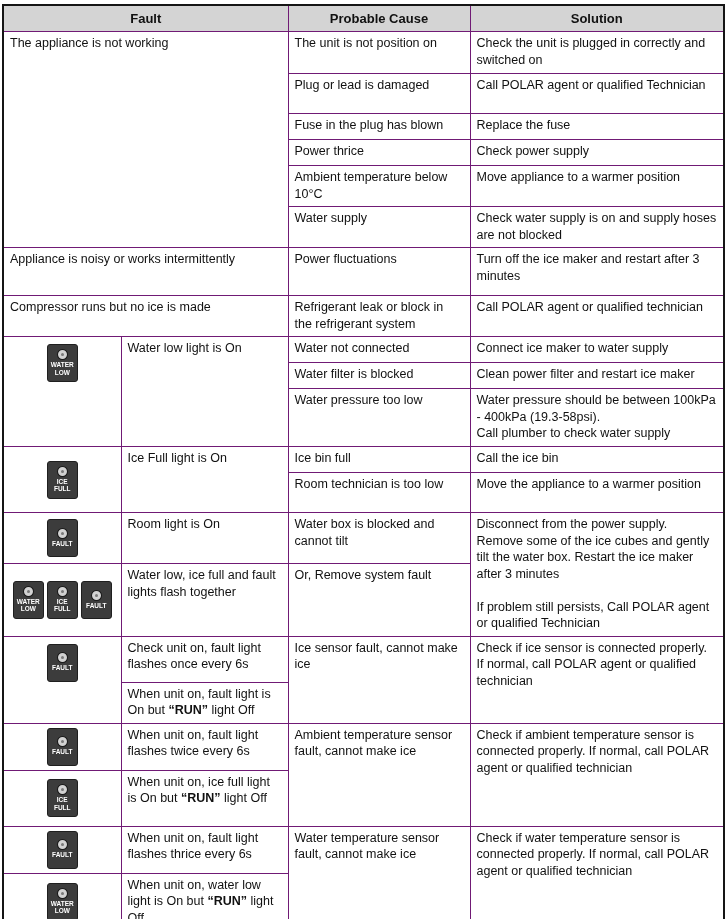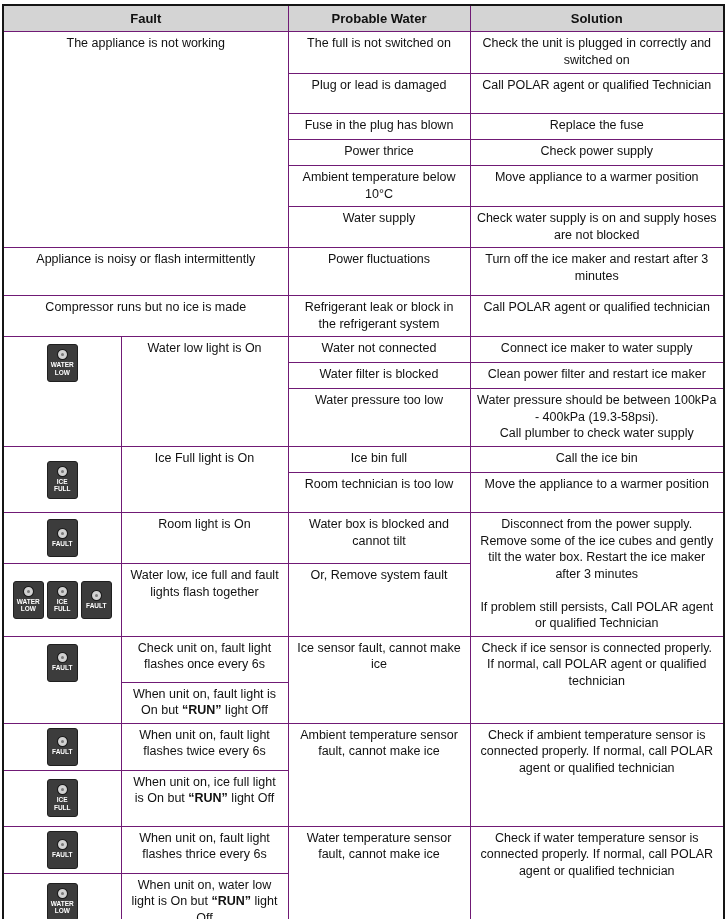--- a/index.html
+++ b/index.html
@@ -8,21 +8,21 @@
   .page { position:relative; padding:4px 2px; }
   .watermark {
     position:absolute; z-index:-1; top:630px; left:180px;
     font-size:150px; font-weight:bold; letter-spacing:6px;
     color:#8f8f8f; opacity:0.13; transform:rotate(-33deg);
     transform-origin:left center; pointer-events:none; white-space:nowrap;
   }
   table.ts { border-collapse:collapse; table-layout:fixed; width:721px; border:2px solid #151515; position:relative; }
   .ts th, .ts td { border:1px solid #701a75; padding:3px 6px 4px; vertical-align:top; font-size:12.5px; line-height:1.32; overflow:hidden; }
   .ts th { background:#d4d4d4; text-align:center; font-weight:bold; font-size:13px; padding:4px; height:24px; vertical-align:middle; }
-  td.t { white-space:pre-line;text-align:center; }
+  td.t { white-space:pre-line; }
   td.icon-cell { vertical-align:middle; padding:4px 2px; }
   td.va-top { vertical-align:top; padding-top:7px; }
   .ind-row { display:flex; gap:3px; justify-content:center; align-items:center; }
   .ind { display:flex; flex-direction:column; align-items:center; justify-content:center; gap:2px;
          width:31px; height:38px; background:#3c3c3c; border-radius:3px; border:1px solid #1f1f1f; }
   .lamp { width:9px; height:9px; border-radius:50%; background:#7a7a7a; border:3px solid #d2d2d2; box-shadow:0 0 0 1px #1a1a1a; }
   .ind-label { color:#fff; font-size:6.5px; font-weight:bold; line-height:1.15; text-align:center; white-space:pre-line; }
   .h26{height:26px}.h40{height:40px}.h42{height:42px}.h46{height:46px}.h48{height:48px}.h56{height:56px}.h58{height:58px}.h68{height:68px}
   b { font-weight:bold; }
 </style>
@@ -35,29 +35,29 @@
   <table class="ts">
     <colgroup>
       <col style="width:118px">
         <col style="width:167px">
         <col style="width:182px">
         <col style="width:254px">
     </colgroup>
     <thead>
       <tr>
         <th colspan="2">Fault</th>
-        <th>Probable Water</th>
+        <th>Probable Cause</th>
         <th>Solution</th>
       </tr>
     </thead>
     <tbody>
 
       <tr>
         <td colspan="2" rowspan="6" class="t">The appliance is not working</td>
-        <td class="t h42">The full is not switched on</td>
+        <td class="t h42">The unit is not position on</td>
         <td class="t">Check the unit is plugged in correctly and switched on</td>
       </tr>
       <tr>
         <td class="t h40">Plug or lead is damaged</td>
         <td class="t">Call POLAR agent or qualified Technician</td>
       </tr>
       <tr>
         <td class="t h26">Fuse in the plug has blown</td>
         <td class="t">Replace the fuse</td>
       </tr>
@@ -68,21 +68,21 @@
       <tr>
         <td class="t h40">Ambient temperature below 10°C</td>
         <td class="t">Move appliance to a warmer position</td>
       </tr>
       <tr>
         <td class="t h40">Water supply</td>
         <td class="t">Check water supply is on and supply hoses are not blocked</td>
       </tr>
 
       <tr>
-        <td colspan="2" class="t">Appliance is noisy or flash intermittently</td>
+        <td colspan="2" class="t">Appliance is noisy or works intermittently</td>
         <td class="t h48">Power fluctuations</td>
         <td class="t">Turn off the ice maker and restart after 3 minutes</td>
       </tr>
 
       <tr>
         <td colspan="2" class="t">Compressor runs but no ice is made</td>
         <td class="t h40">Refrigerant leak or block in the refrigerant system</td>
         <td class="t">Call POLAR agent or qualified technician</td>
       </tr>
 

